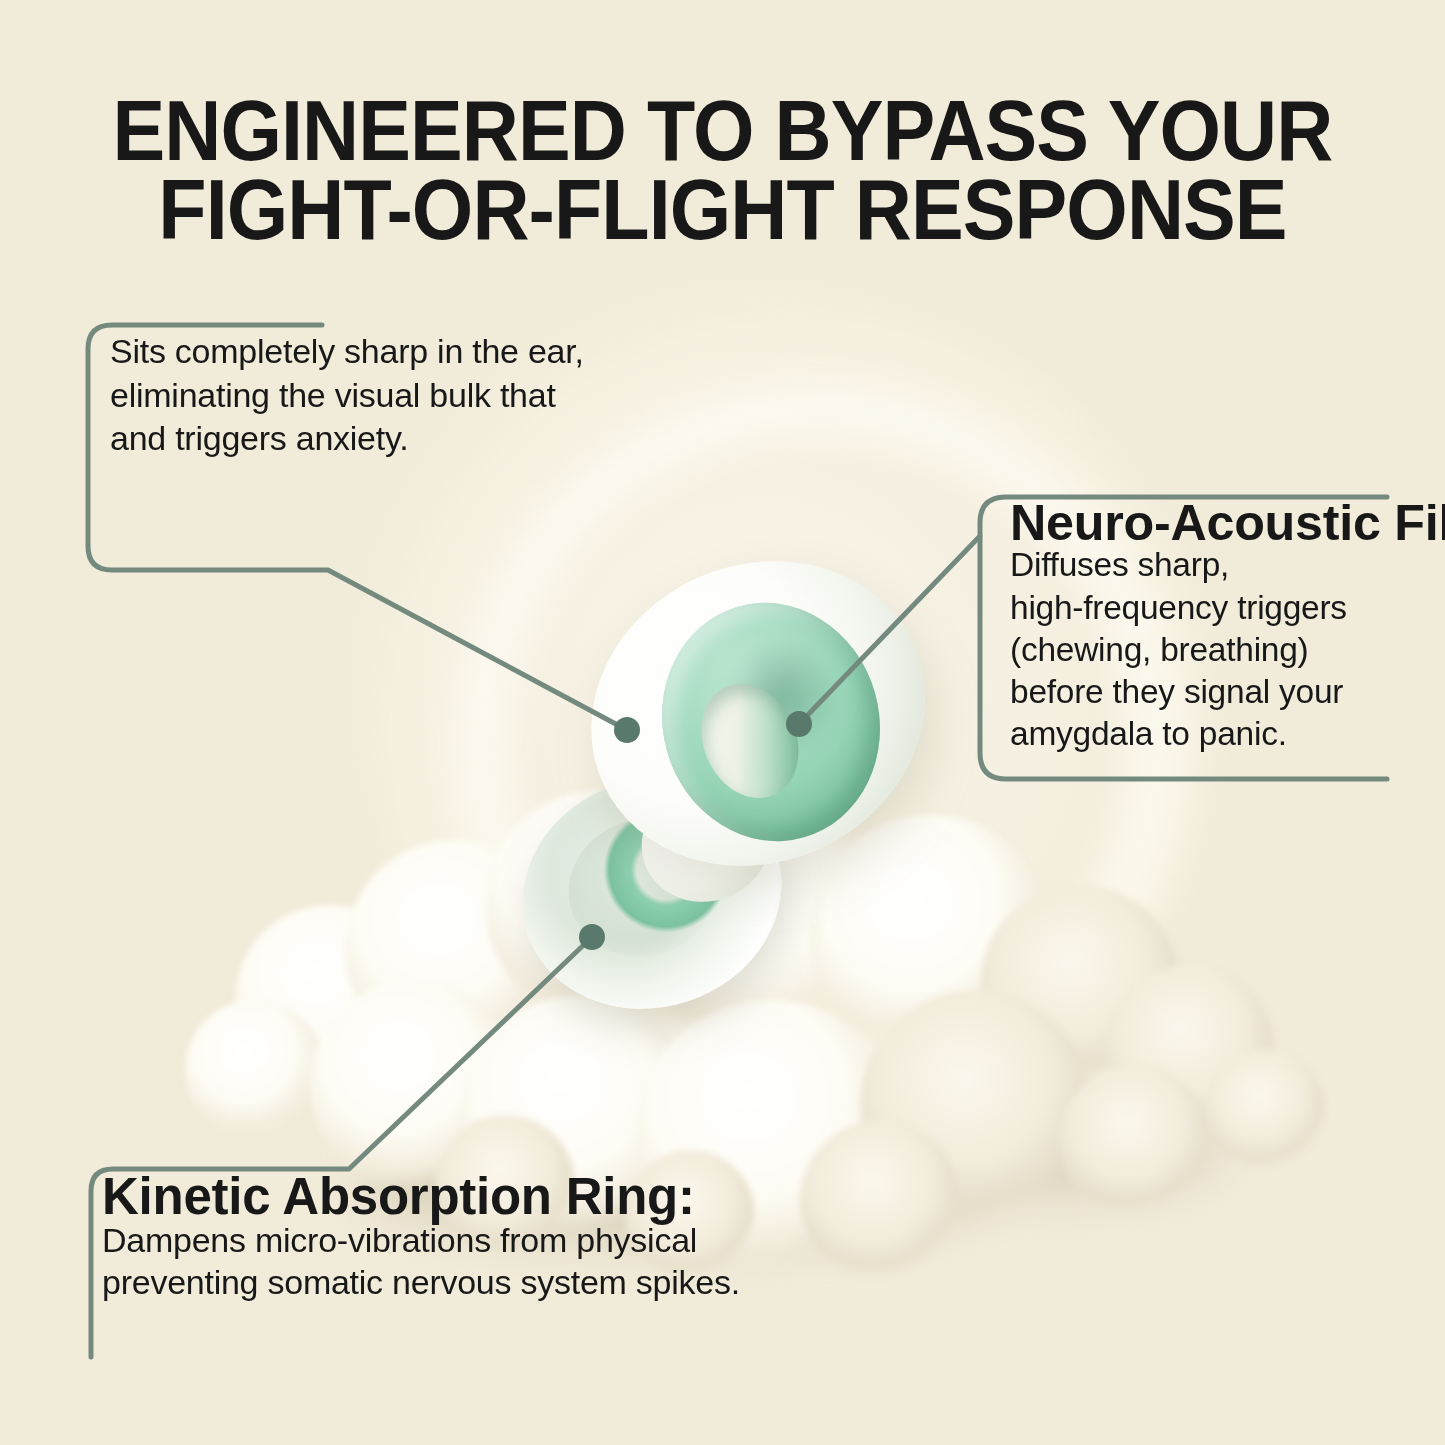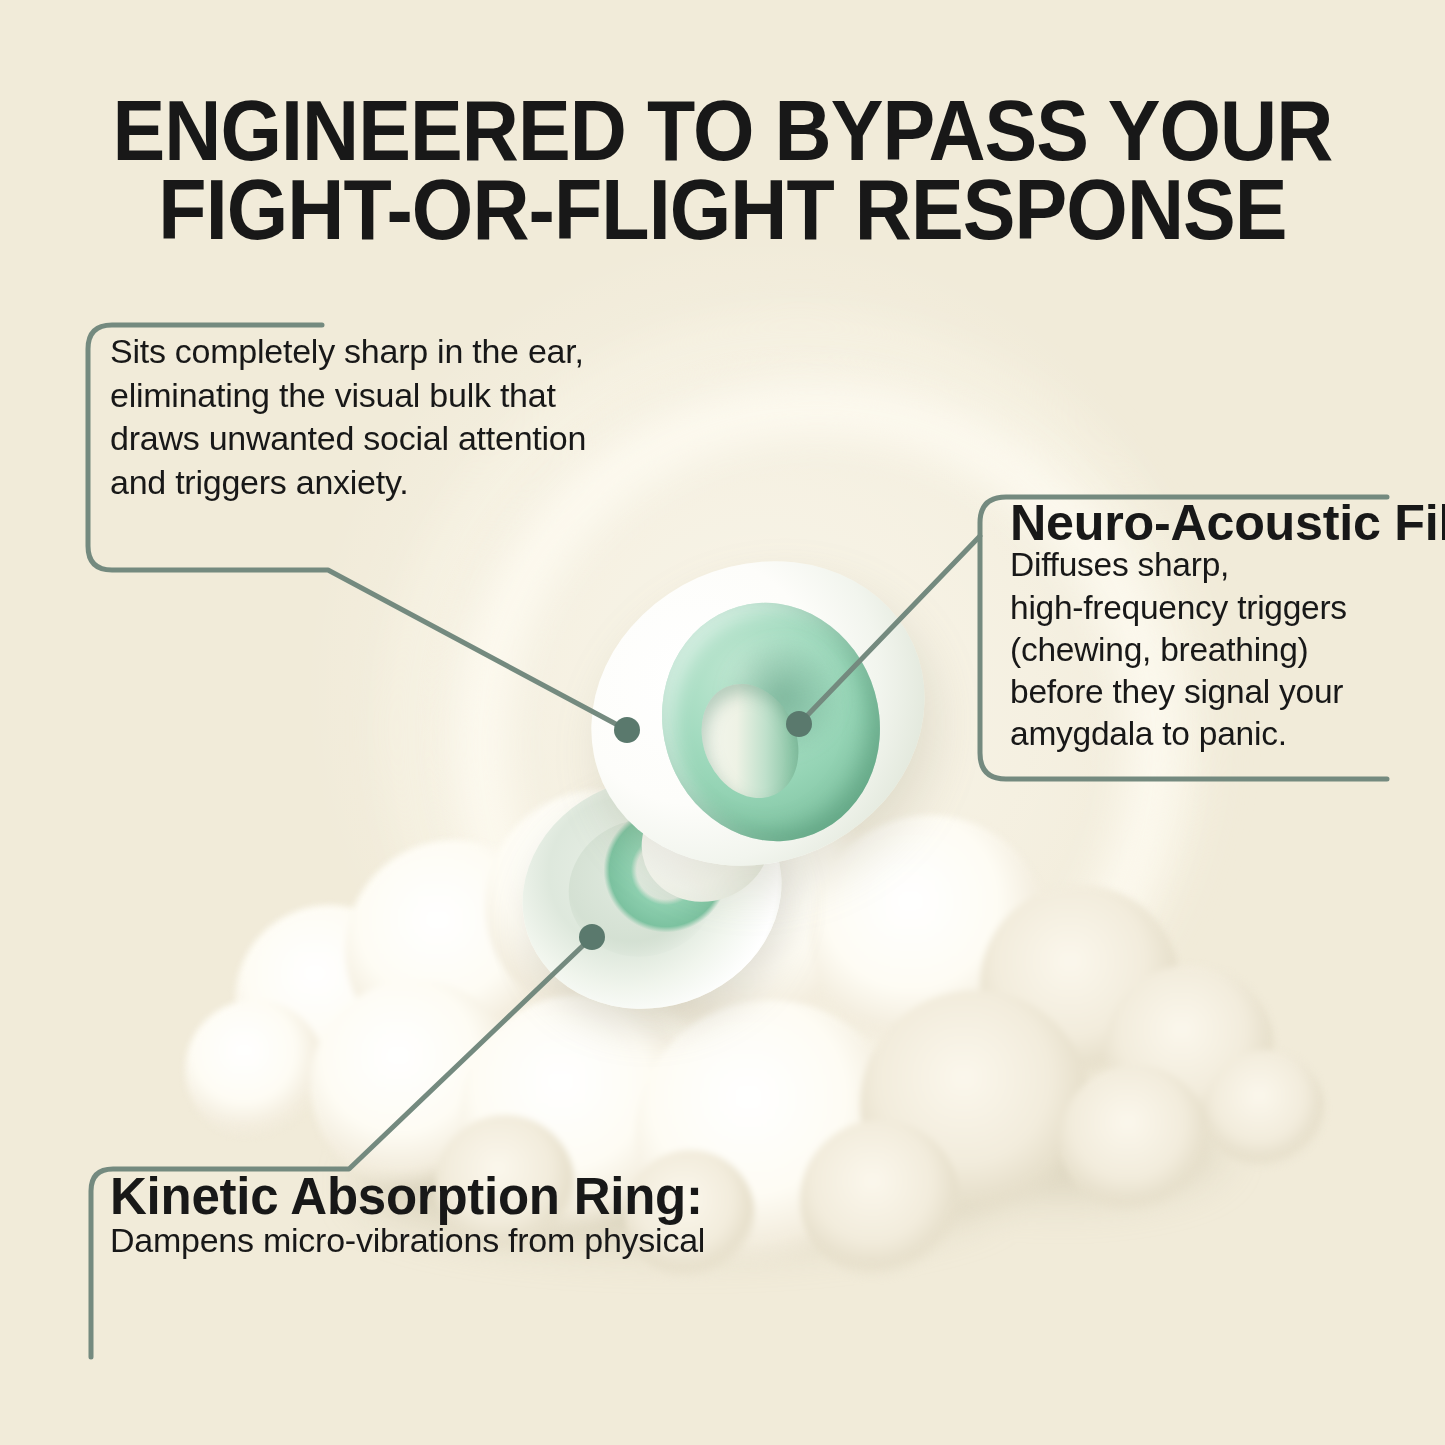--- a/index.html
+++ b/index.html
@@ -53,21 +53,21 @@
   
   .leads{position:absolute;left:0;top:0;z-index:4;}
   .lead{fill:none;stroke:var(--accent,#748a7f);stroke-width:5;stroke-linecap:round;stroke-linejoin:round;}
   .dot{fill:var(--dot,#5a796d);}
   
   .callout{position:absolute;z-index:5;margin:0;}
   .callout h2,.callout p{margin:0;white-space:nowrap;letter-spacing:-.25px;}
   .callout h2{font-weight:700;}
   .c1{left:110px;top:330px;font-size:34px;line-height:43.5px;}
   .c2{left:1010px;top:502px;font-size:33.5px;line-height:42.3px;}
-  .c3{left:110px;top:1176px;font-size:34px;line-height:42.6px;}
+  .c3{left:102px;top:1176px;font-size:34px;line-height:42.6px;}
 </style>
 </head>
 <body>
 
 <div id="canvas">
 
   <div class="halo"></div>
   <div class="ring r2"></div>
   <div class="ring r1"></div>
 
@@ -115,31 +115,31 @@
     <path class="lead" d="M 980 536 L 799 724"></path>
     <path class="lead" d="M 592 937 L 349 1169 L 113 1169 Q 91 1169 91 1191 L 91 1357"></path>
     <circle class="dot" cx="627" cy="730" r="13"></circle>
     <circle class="dot" cx="799" cy="724" r="13"></circle>
     <circle class="dot" cx="592" cy="937" r="13"></circle>
   </svg>
 
   <section class="callout c1">
     <p>Sits completely sharp in the ear,</p>
     <p>eliminating the visual bulk that</p>
-    <p>draws unwanted social attention</p>
     <p>and triggers anxiety.</p>
   </section>
 
   <section class="callout c2">
     <h2>Neuro-Acoustic Filter:</h2>
     <p>Diffuses sharp,</p>
     <p>high-frequency triggers</p>
     <p>(chewing, breathing)</p>
     <p>before they signal your</p>
     <p>amygdala to panic.</p>
   </section>
 
   <section class="callout c3">
     <h2>Kinetic Absorption Ring:</h2>
     <p>Dampens micro-vibrations from physical</p>
+    <p>preventing somatic nervous system spikes.</p>
   </section>
 
 </div>
 
 </body></html>

